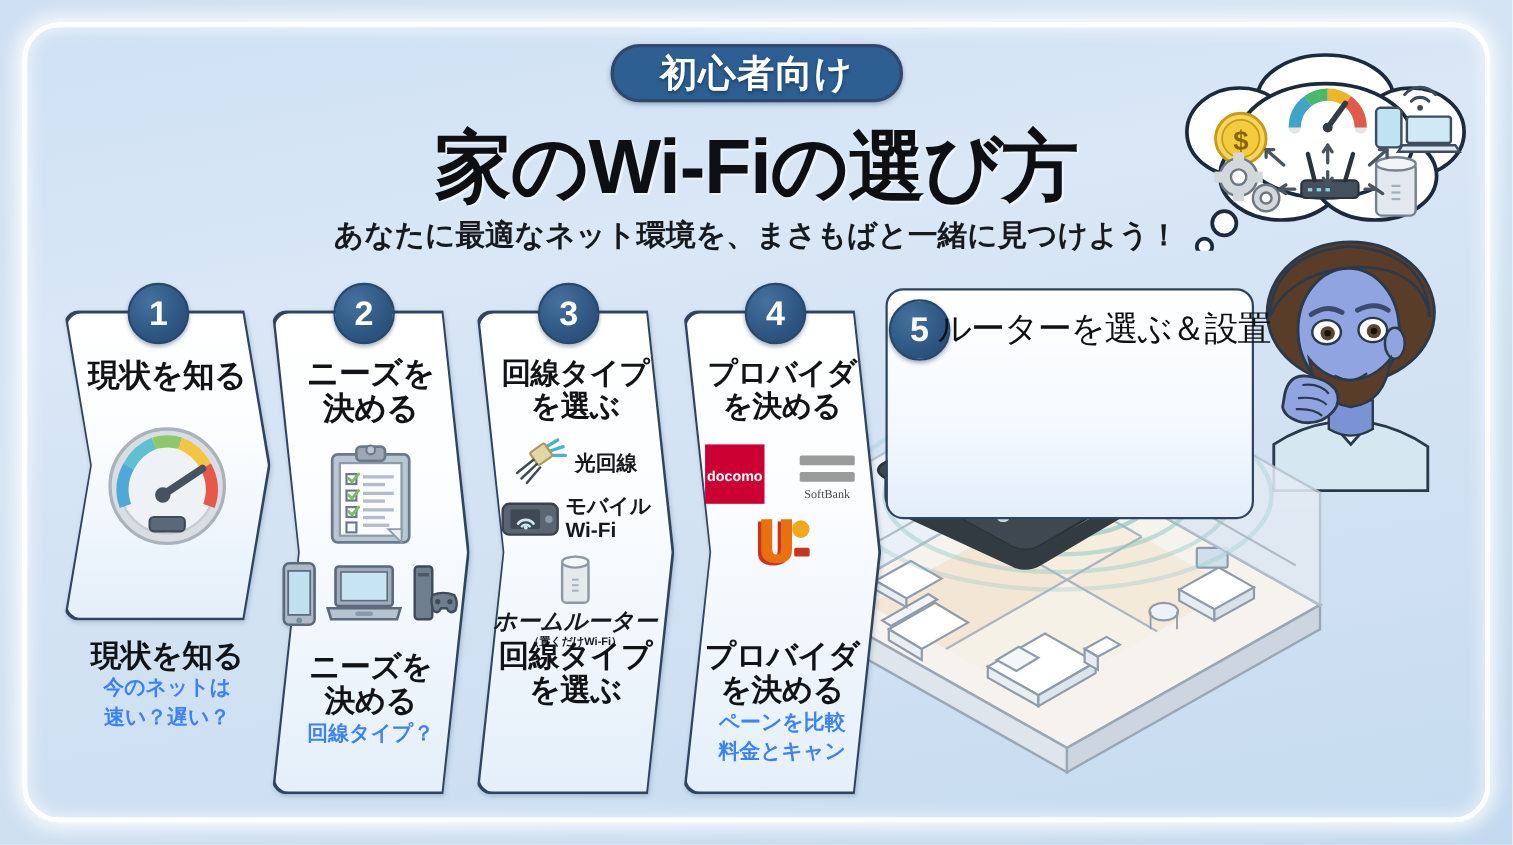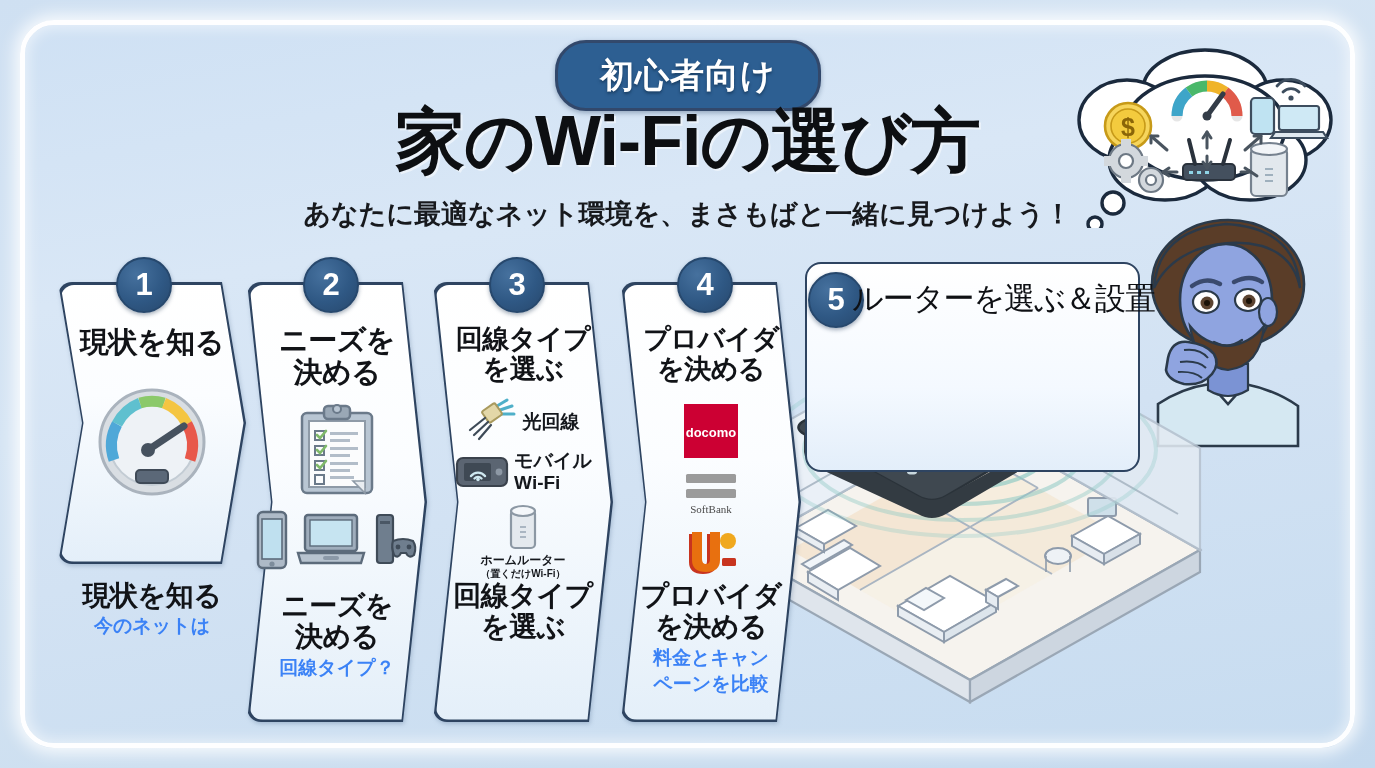--- a/index.html
+++ b/index.html
@@ -31,34 +31,34 @@
     width: 1325px; height: 718px;
     border-radius: 30px;
     background: linear-gradient(170deg,#cfe1f4 0%, #d9e7f6 30%, #d2e2f3 60%, #c7dcf0 100%);
     z-index: 0;
   }
 
   
   .header { position: absolute; left: 0; top: 0; width: 1375px; z-index: 10; }
   .badge {
     position: absolute; left: 555px; top: 40px;
-    width: 266px; height: 71px;
+    width: 266px; height: 53px;
     background: #2d5f92;
     border: 3px solid #32486b;
     border-radius: 31px;
     display: flex; align-items: center; justify-content: center;
     box-shadow: 0 2px 5px rgba(20,50,85,0.35);
   }
   .badge-text {
     color: #ffffff; font-size: 34px; font-weight: bold;
     letter-spacing: 1px;
     text-shadow: 0 2px 3px rgba(10,35,60,0.55);
   }
   .title {
-    position: absolute; left: 0; top: 105px; width: 1375px;
+    position: absolute; left: 0; top: 115px; width: 1375px;
     text-align: center;
     font-size: 70px; font-weight: bold; color: #0d0f12;
     letter-spacing: -1px; line-height: 1.05;
     text-shadow: 2px 2px 0 rgba(255,255,255,0.5);
   }
   .subtitle {
     position: absolute; left: 0; top: 196px; width: 1375px;
     text-align: center;
     font-size: 27px; font-weight: bold; color: #17191d;
     letter-spacing: 0px;
@@ -122,21 +122,21 @@
   }
   .card5-title {
     position: absolute; left: 48px; top: 18px;
     font-size: 31px; font-weight: normal; color: #0e1014; letter-spacing: -1px;
     white-space: nowrap;
   }
 
   
   .icon-row { display: flex; align-items: center; justify-content: center; gap: 8px; }
   .lbl { font-size: 19px; font-weight: bold; color: #15181d; line-height: 1.15; }
-  .lbl.sm { font-size: 12px; }
+  .lbl.sm { font-size: 21px; font-style: italic; }
   .lbl.xs { font-size: 10px; }
 
   .scene { position: absolute; left: 700px; top: 300px; width: 560px; height: 430px; z-index: 16; }
 </style>
 </head>
 <body>
 
 <div class="inner-bg"></div>
 <div class="glow-frame"></div>
 
@@ -296,20 +296,21 @@
           <line x1="56" y1="68" x2="92" y2="44" stroke="#46525f" stroke-width="7" stroke-linecap="round"></line>
           <circle cx="56" cy="68" r="7" fill="#46525f"></circle>
           <rect x="44" y="88" width="32" height="13" rx="4" fill="#5b6878" stroke="#3f4a57" stroke-width="2"></rect>
         </svg>
       </div>
     </div>
   </div>
   <div class="cap-block" style="left:58px; top:330px; width:188px;">
     <div class="cap-title">現状を知る</div>
     <div class="cap-sub">今のネットは</div>
+    <div class="cap-sub">速い？遅い？</div>
   </div>
 
   <div class="step-num" style="left:303px; top:7px;">2</div>
   <div class="chev-wrap" style="left:247px; top:32px; width:180px; height:440px;">
     <div class="chev-outer"></div>
       <div class="chev-inner"></div>
     <div class="card-body">
       <div class="card-title" style="margin-top:26px;">ニーズを</div>
       <div class="card-title">決める</div>
       <div style="margin-top:14px; display:flex; justify-content:center;">
@@ -432,21 +433,21 @@
   </div>
 
   <div class="step-num" style="left:677px; top:7px;">4</div>
   <div class="chev-wrap" style="left:621px; top:32px; width:180px; height:440px;">
     <div class="chev-outer"></div>
       <div class="chev-inner"></div>
     <div class="card-body">
       <div class="card-title small" style="margin-top:26px;">プロバイダ</div>
       <div class="card-title small">を決める</div>
 
-      <div class="icon-row" style="margin-top:18px; gap:2px;flex-direction:column;">
+      <div class="icon-row" style="margin-top:18px; gap:24px;">
         <svg width="58" height="58" viewBox="0 0 58 58">
           <rect x="2" y="2" width="54" height="54" fill="#cc0033"></rect>
           <text x="29" y="35" font-size="13" font-weight="bold" fill="#ffffff" text-anchor="middle" font-family="'Liberation Sans',sans-serif">docomo</text>
         </svg>
         <svg width="62" height="58" viewBox="0 0 62 58">
           <rect x="6" y="12" width="50" height="9" rx="1.5" fill="#9b9b9b"></rect>
           <rect x="6" y="27" width="50" height="9" rx="1.5" fill="#9b9b9b"></rect>
           <text x="31" y="51" font-size="11" fill="#4a4a4a" text-anchor="middle" font-family="'Liberation Serif',serif">SoftBank</text>
         </svg>
       </div>
@@ -457,22 +458,22 @@
           <path d="M13 4 L13 32 Q13 44 27 44 Q41 44 41 32 L41 4 L31 4 L31 31 Q31 36 27 36 Q23 36 23 31 L23 4 Z" fill="#e8700f"></path>
           <circle cx="49" cy="13" r="8" fill="#f0a81e"></circle>
           <rect x="43" y="30" width="14" height="8" rx="1.5" fill="#c8341f"></rect>
         </svg>
       </div>
     </div>
   </div>
   <div class="cap-block" style="left:621px; top:330px; width:180px;">
     <div class="cap-title small">プロバイダ</div>
     <div class="cap-title small">を決める</div>
+    <div class="cap-sub">ペーンを比較</div>
     <div class="cap-sub">料金とキャン</div>
-    <div class="cap-sub">ペーンを比較</div>
   </div>
 
   <div class="card5"></div>
   <div class="step-num" style="left:808px; top:22px; z-index:22;">5</div>
   <div class="card5-title" style="left:852px; top:28px; z-index:22;">ルーターを選ぶ＆設置</div>
 
 </div>
 
 <div class="scene">
   <svg width="560" height="430" viewBox="0 0 560 430">

